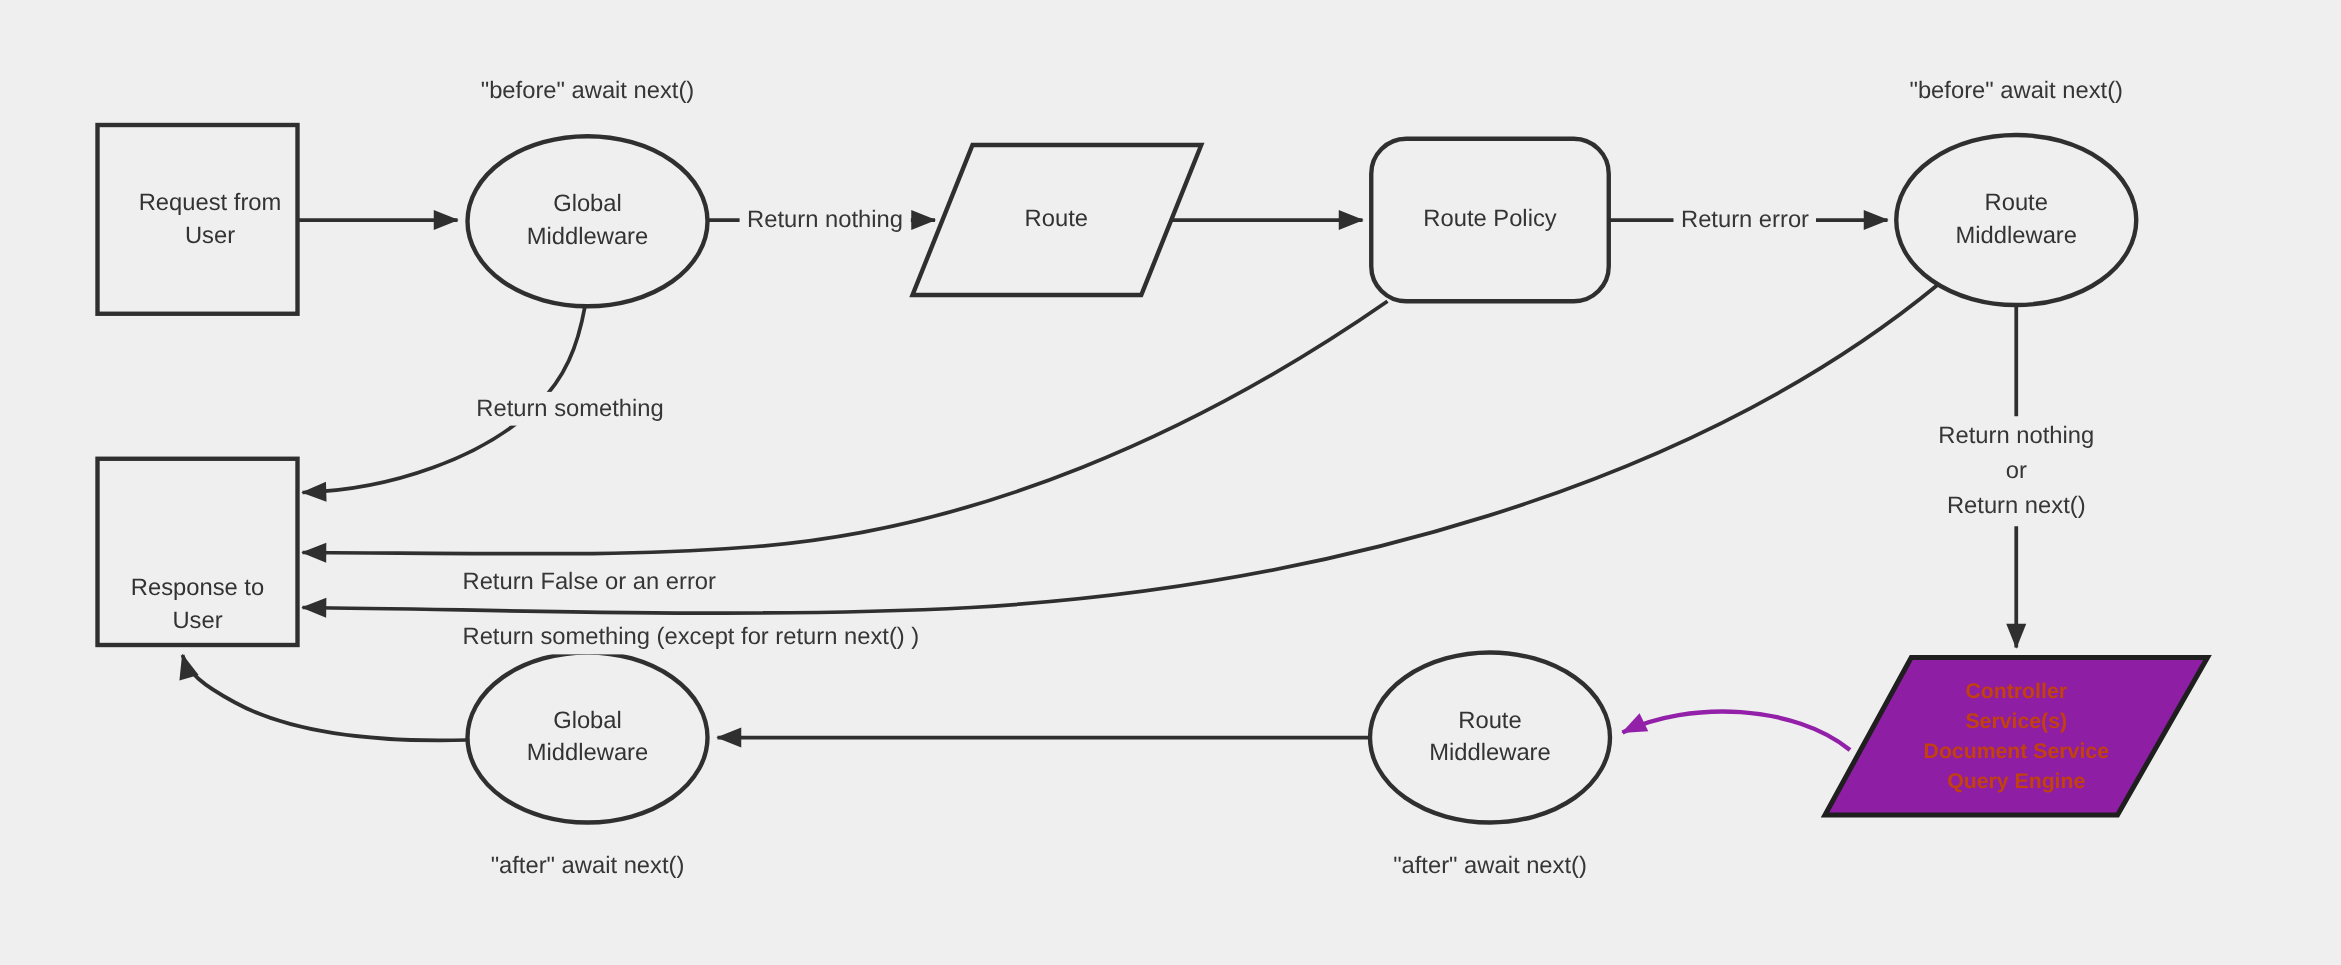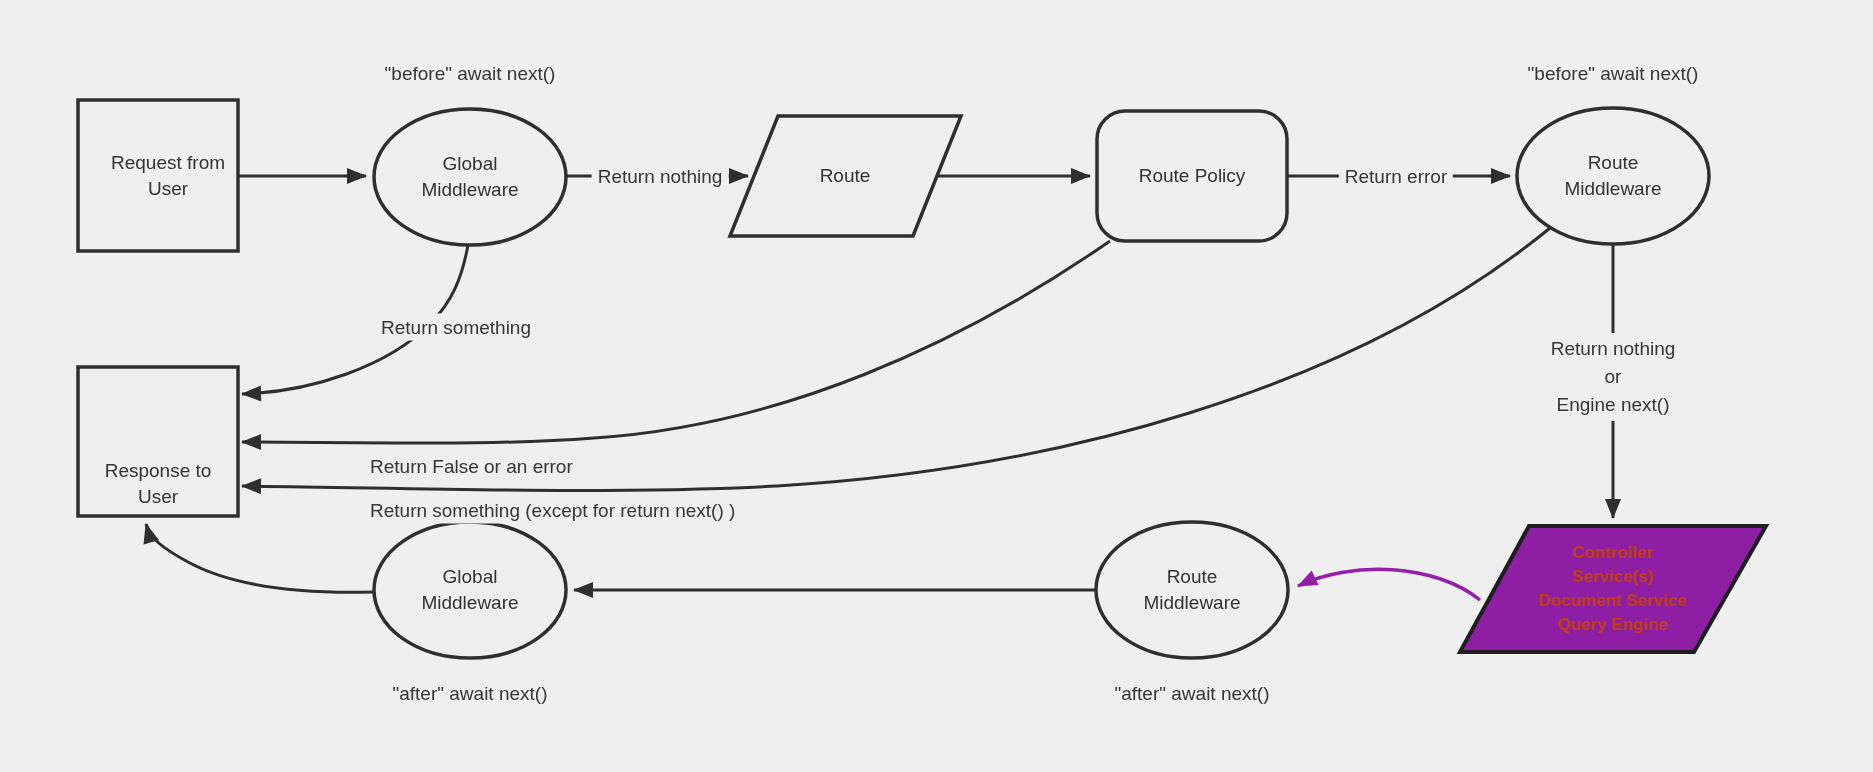--- a/index.html
+++ b/index.html
@@ -131,16 +131,16 @@
 
   <div class="lbl mask" style="left:660px;top:176px;">Return nothing</div>
   <div class="lbl mask" style="left:1396px;top:176px;">Return error</div>
   <div class="lbl mask" style="left:456px;top:302px;margin-top:25px;">Return something</div>
   <div class="lbl mask left-anchor" style="left:364px;top:442px;">Return False or an error</div>
   <div class="lbl mask left-anchor" style="left:364px;top:486px;">Return something (except for return next() )</div>
 
   <div class="multiline-label" style="left:1613px;top:377px;">
     <div>Return nothing</div>
     <div>or</div>
-    <div>Engine next()</div>
+    <div>Return next()</div>
   </div>
 
 </div>
 
 </body></html>

